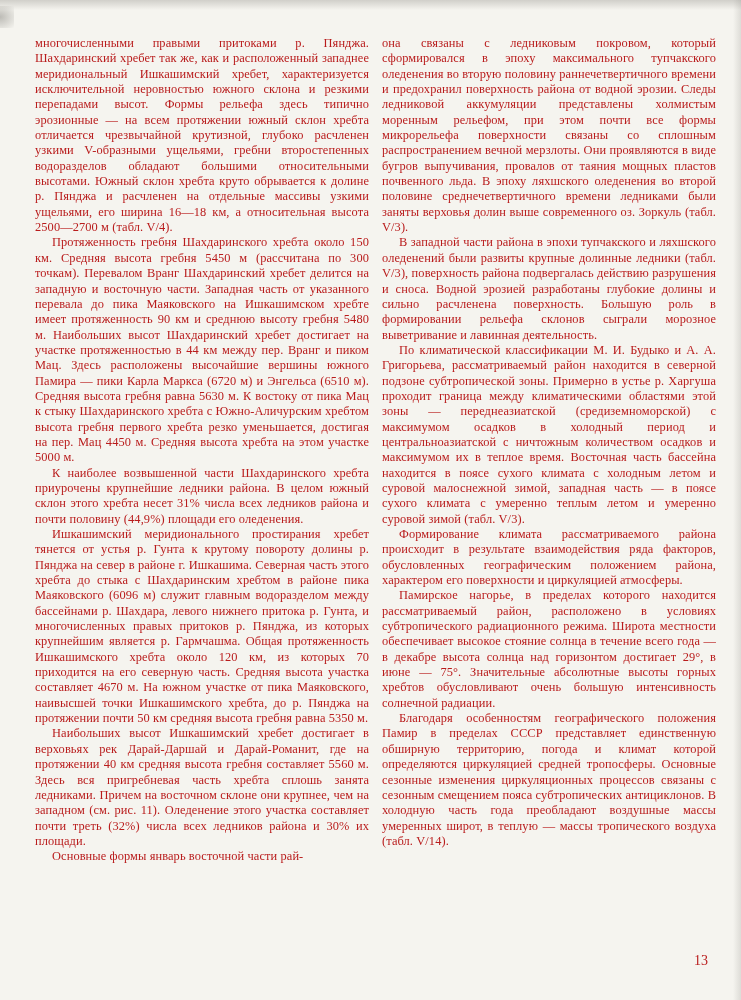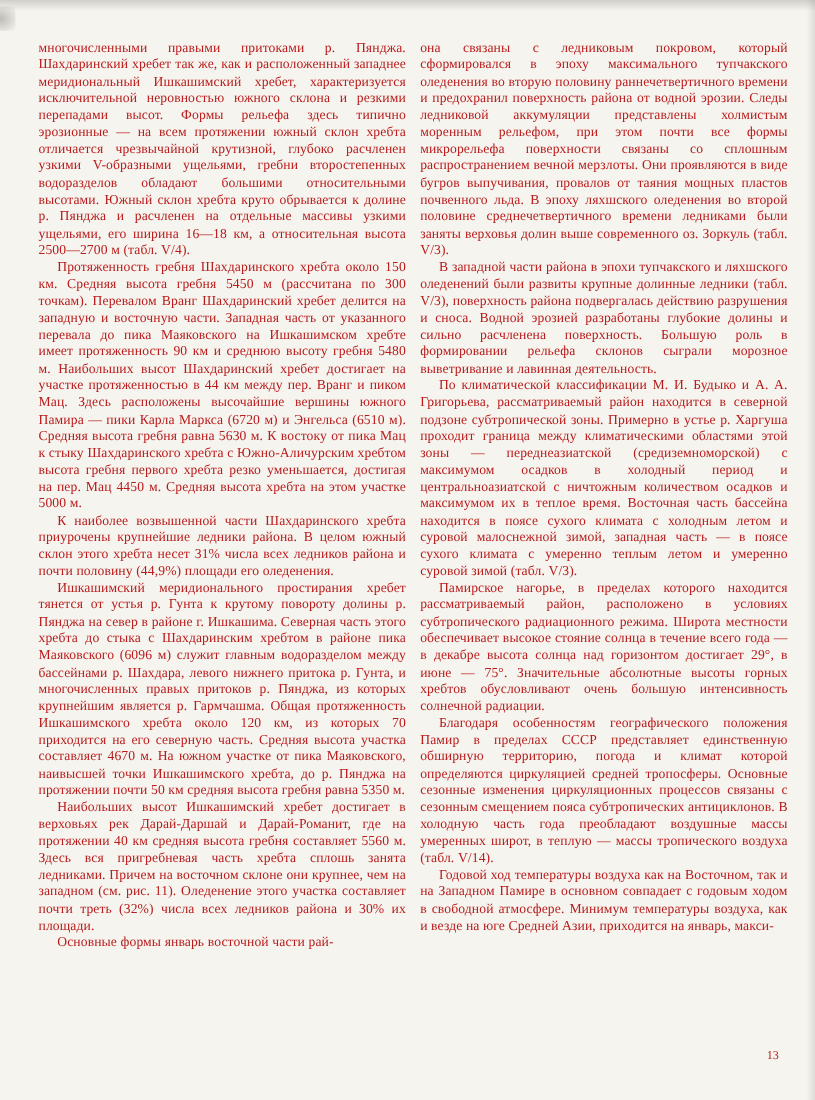--- a/index.html
+++ b/index.html
@@ -66,21 +66,21 @@
     font-size: 12.9px;
     font-weight: bold;
     letter-spacing: 1.6px;
     word-spacing: 3px;
     line-height: 15px;
   }
   .page-number {
     position: absolute;
     top: 953px;
     right: 33px;
-    font-size: 11px;
+    font-size: 14px;
     line-height: 15px;
   }
 </style>
 </head>
 <body>
 
 <div class="page">
   <div class="smudge"></div>
   <div class="columns">
     <div class="column">
@@ -88,19 +88,19 @@
         <p class="paragraph indent">Протяженность гребня Шахдаринского хребта около 150 км. Средняя высота гребня 5450 м (рассчитана по 300 точкам). Перевалом Вранг Шахдаринский хребет делится на западную и восточную части. Западная часть от указанного перевала до пика Маяковского на Ишкашимском хребте имеет протяженность 90 км и среднюю высоту гребня 5480 м. Наибольших высот Шахдаринский хребет достигает на участке протяженностью в 44 км между пер. Вранг и пиком Мац. Здесь расположены высочайшие вершины южного Памира — пики Карла Маркса (6720 м) и Энгельса (6510 м). Средняя высота гребня равна 5630 м. К востоку от пика Мац к стыку Шахдаринского хребта с Южно-Аличурским хребтом высота гребня первого хребта резко уменьшается, достигая на пер. Мац 4450 м. Средняя высота хребта на этом участке 5000 м.</p>
         <p class="paragraph indent">К наиболее возвышенной части Шахдаринского хребта приурочены крупнейшие ледники района. В целом южный склон этого хребта несет 31% числа всех ледников района и почти половину (44,9%) площади его оледенения.</p>
         <p class="paragraph indent">Ишкашимский меридионального простирания хребет тянется от устья р. Гунта к крутому повороту долины р. Пянджа на север в районе г. Ишкашима. Северная часть этого хребта до стыка с Шахдаринским хребтом в районе пика Маяковского (6096 м) служит главным водоразделом между бассейнами р. Шахдара, левого нижнего притока р. Гунта, и многочисленных правых притоков р. Пянджа, из которых крупнейшим является р. Гармчашма. Общая протяженность Ишкашимского хребта около 120 км, из которых 70 приходится на его северную часть. Средняя высота участка составляет 4670 м. На южном участке от пика Маяковского, наивысшей точки Ишкашимского хребта, до р. Пянджа на протяжении почти 50 км средняя высота гребня равна 5350 м.</p>
         <p class="paragraph indent">Наибольших высот Ишкашимский хребет достигает в верховьях рек Дарай-Даршай и Дарай-Романит, где на протяжении 40 км средняя высота гребня составляет 5560 м. Здесь вся пригребневая часть хребта сплошь занята ледниками. Причем на восточном склоне они крупнее, чем на западном (см. рис. 11). Оледенение этого участка составляет почти треть (32%) числа всех ледников района и 30% их площади.</p>
         <p class="paragraph indent">Основные формы январь восточной части рай-</p>
       </div>
     <div class="column">
         <p class="paragraph">она связаны с ледниковым покровом, который сформировался в эпоху максимального тупчакского оледенения во вторую половину раннечетвертичного времени и предохранил поверхность района от водной эрозии. Следы ледниковой аккумуляции представлены холмистым моренным рельефом, при этом почти все формы микрорельефа поверхности связаны со сплошным распространением вечной мерзлоты. Они проявляются в виде бугров выпучивания, провалов от таяния мощных пластов почвенного льда. В эпоху ляхшского оледенения во второй половине среднечетвертичного времени ледниками были заняты верховья долин выше современного оз. Зоркуль (табл. V/3).</p>
         <p class="paragraph indent">В западной части района в эпохи тупчакского и ляхшского оледенений были развиты крупные долинные ледники (табл. V/3), поверхность района подвергалась действию разрушения и сноса. Водной эрозией разработаны глубокие долины и сильно расчленена поверхность. Большую роль в формировании рельефа склонов сыграли морозное выветривание и лавинная деятельность.</p>
         <p class="paragraph indent">По климатической классификации М. И. Будыко и А. А. Григорьева, рассматриваемый район находится в северной подзоне субтропической зоны. Примерно в устье р. Харгуша проходит граница между климатическими областями этой зоны — переднеазиатской (средиземноморской) с максимумом осадков в холодный период и центральноазиатской с ничтожным количеством осадков и максимумом их в теплое время. Восточная часть бассейна находится в поясе сухого климата с холодным летом и суровой малоснежной зимой, западная часть — в поясе сухого климата с умеренно теплым летом и умеренно суровой зимой (табл. V/3).</p>
+        <p class="paragraph indent">Формирование климата рассматриваемого района происходит в результате взаимодействия ряда факторов, обусловленных географическим положением района, характером его поверхности и циркуляцией атмосферы.</p>
         <p class="paragraph indent">Памирское нагорье, в пределах которого находится рассматриваемый район, расположено в условиях субтропического радиационного режима. Широта местности обеспечивает высокое стояние солнца в течение всего года — в декабре высота солнца над горизонтом достигает 29°, в июне — 75°. Значительные абсолютные высоты горных хребтов обусловливают очень большую интенсивность солнечной радиации.</p>
         <p class="paragraph indent">Благодаря особенностям географического положения Памир в пределах СССР представляет единственную обширную территорию, погода и климат которой определяются циркуляцией средней тропосферы. Основные сезонные изменения циркуляционных процессов связаны с сезонным смещением пояса субтропических антициклонов. В холодную часть года преобладают воздушные массы умеренных широт, в теплую — массы тропического воздуха (табл. V/14).</p>
-        <p class="paragraph indent">Годовой ход температуры воздуха как на Восточном, так и на Западном Памире в основном совпадает с годовым ходом в свободной атмосфере. Минимум температуры воздуха, как и везде на юге Средней Азии, приходится на январь, макси-</p>
       </div>
   </div>
   <div class="page-number">13</div>
 </div>
 
 </body></html>

